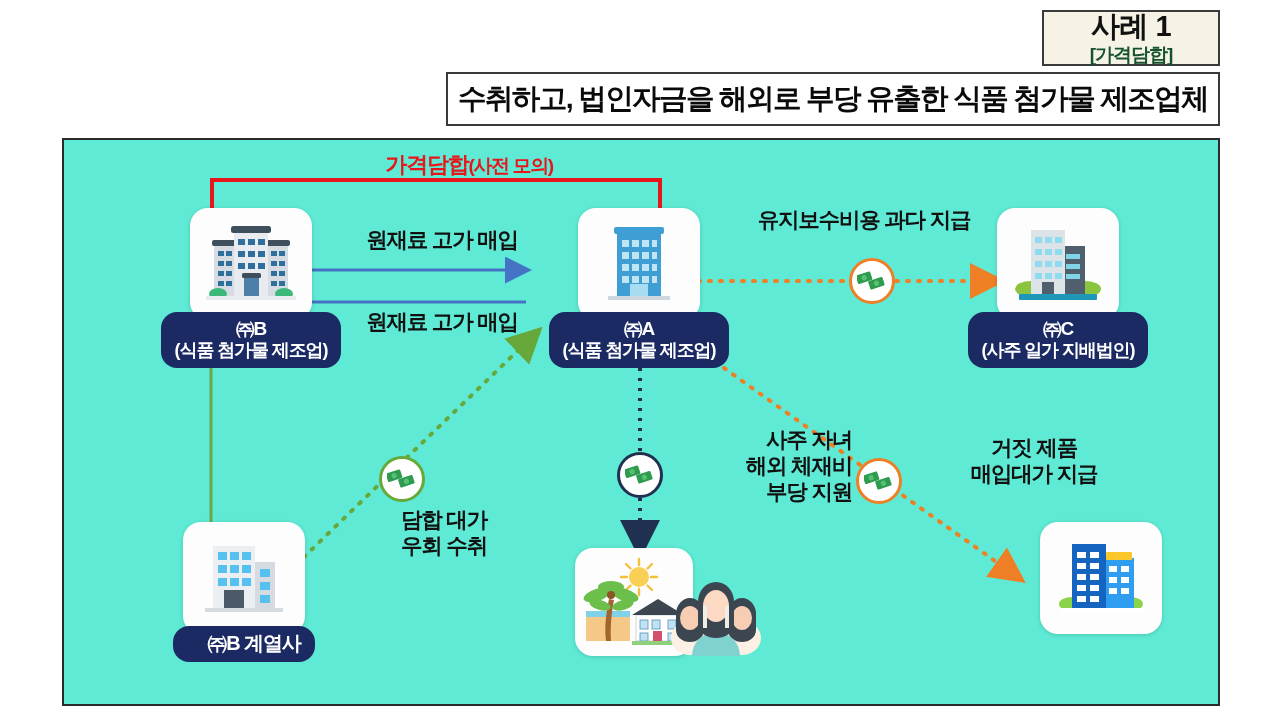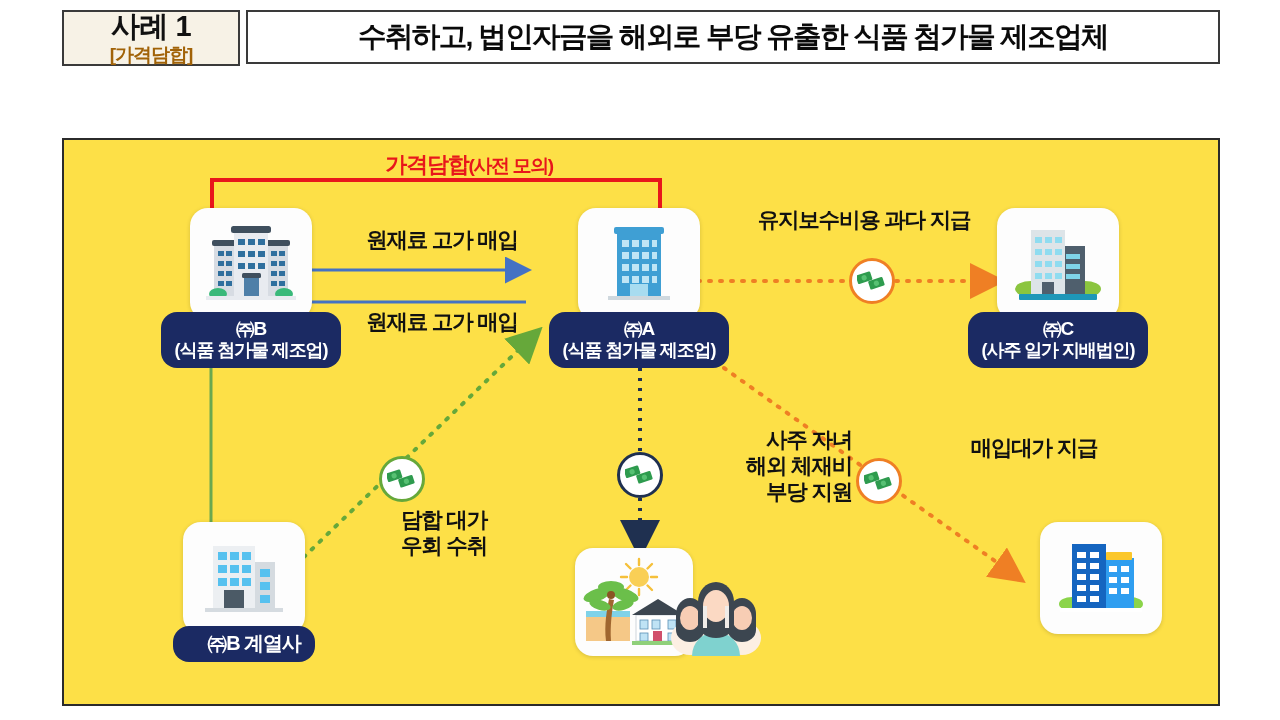--- a/index.html
+++ b/index.html
@@ -16,22 +16,23 @@
     width: 1280px; height: 720px;
     background: #ffffff;
   }
 
   
   .header {
     position: absolute;
     left: 62px; top: 10px;
     width: 1158px; height: 104px;
     display: flex;
-    align-items: flex-start;
+    align-items: flex-end;
     gap: 6px;
+    flex-direction: column;
   }
   .case-badge {
     width: 178px;
     background: #F7F2E6;
     border: 2px solid #3a3a3a;
     display: flex;
     flex-direction: column;
     align-items: center;
     justify-content: center;
     gap: 4px;
@@ -39,21 +40,21 @@
   .case-badge .case-title {
     font-size: 29px;
     font-weight: 700;
     color: #111111;
     letter-spacing: -0.5px;
     line-height: 1;
   }
   .case-badge .case-tag {
     font-size: 19px;
     font-weight: 700;
-    color: #a16207;
+    color: #14532d;
     letter-spacing: -1px;
     line-height: 1;
   }
   .headline {
     flex: 1;
     background: #ffffff;
     border: 2px solid #3a3a3a;
     display: flex;
     flex-direction: column;
     align-items: center;
@@ -67,21 +68,21 @@
     letter-spacing: -1.6px;
     line-height: 1.42;
     white-space: nowrap;
   }
 
   
   .panel {
     position: absolute;
     left: 62px; top: 138px;
     width: 1158px; height: 568px;
-    background: #fde047;
+    background: #5eead4;
     border: 2px solid #2b2b2b;
   }
   .canvas {
     position: absolute;
     inset: 0;
   }
   .svg-layer {
     position: absolute;
     left: 0; top: 0;
     width: 100%; height: 100%;
@@ -257,20 +258,21 @@
         <div>우회 수취</div>
       </div>
 
       <div class="edge-label" id="lbl-overseas">
         <div>사주 자녀</div>
         <div>해외 체재비</div>
         <div>부당 지원</div>
       </div>
 
       <div class="edge-label" id="lbl-fakeprod">
+        <div>거짓 제품</div>
         <div>매입대가 지급</div>
       </div>
 
       <div class="money-circle orange" id="money-maint">
         <svg width="30" height="26" viewBox="0 0 30 26">
           <g transform="rotate(-18 15 13)">
             <rect x="1" y="3" width="15" height="9" rx="1.2" fill="#2e9b4e"></rect>
             <ellipse cx="8.5" cy="7.5" rx="2.6" ry="2.6" fill="#57c173"></ellipse>
             <rect x="11" y="12" width="15" height="9" rx="1.2" fill="#2e9b4e"></rect>
             <ellipse cx="18.5" cy="16.5" rx="2.6" ry="2.6" fill="#57c173"></ellipse>

